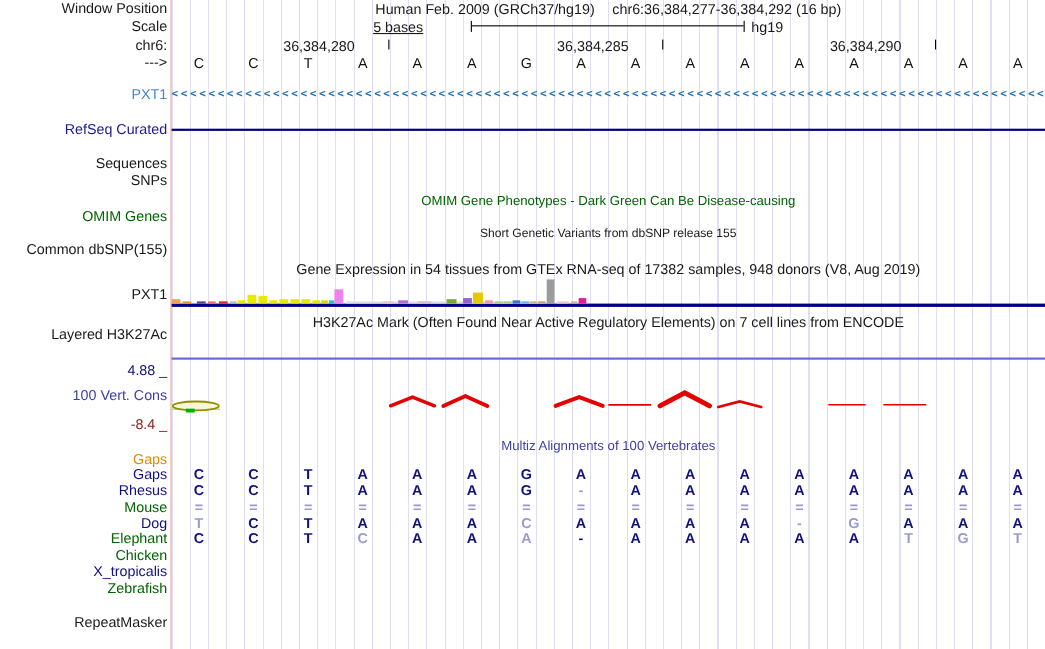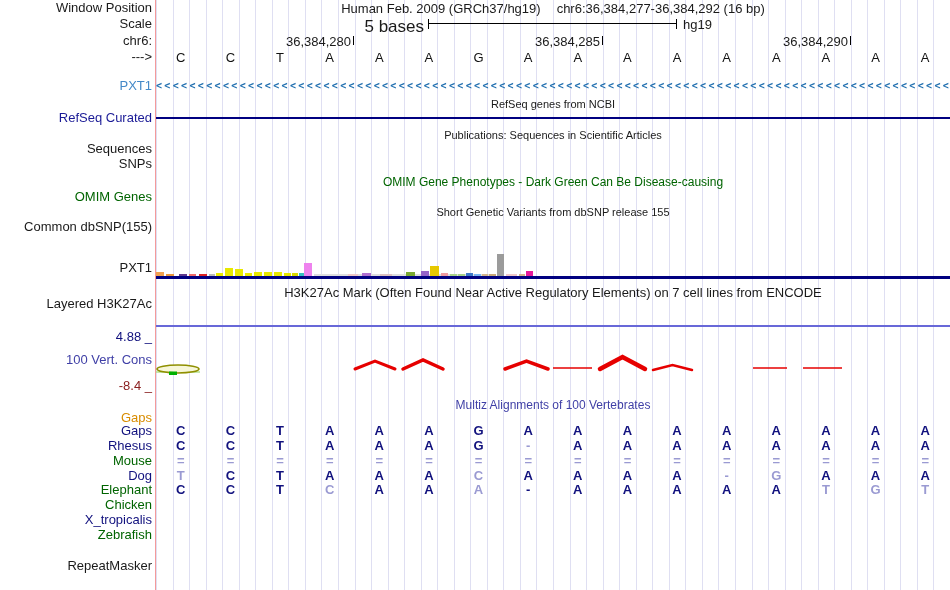--- a/index.html
+++ b/index.html
@@ -13,25 +13,25 @@
   .glabel{position:absolute;left:0;width:152px;text-align:right;font-size:13px;line-height:14px;white-space:nowrap;}
   
   .ctitle{position:absolute;left:156px;width:794px;text-align:center;white-space:nowrap;}
   .f11{font-size:11px;} .f12{font-size:12px;} .f13{font-size:13px;}
   .green{color:var(--c-green);} .blue{color:var(--c-blue);} .navy{color:var(--c-dark);} .darkred{color:var(--c-darkred);}
   .genelabel{color:var(--c-gene);}
   .refseqlabel{color:var(--c-refseq);}
   
   .toptitle{top:1px;font-size:13px;}
   .toptitle span{margin:0 8px;}
-  .scale-text{position:absolute;left:300px;top:17px;width:124px;text-align:right;font-size:17px;}
+  .scale-text{position:absolute;left:300px;top:17px;width:124px;text-align:center;font-size:13px;text-decoration:underline;}
   .bracket{position:absolute;left:428px;top:19px;width:247px;height:10px;border-left:1px solid #000;border-right:1px solid #000;}
   .bracket i{position:absolute;left:0;right:0;top:4px;border-top:1px solid #000;display:block;}
   .hg19{position:absolute;left:683px;top:17px;font-size:13px;}
-  .rmark{position:absolute;width:122px;text-align:right;top:34px;font-size:13px;}
+  .rmark{position:absolute;width:122px;text-align:center;top:34px;font-size:13px;}
   .rtick{position:absolute;top:36px;width:1px;height:9px;background:#000;}
   .base{position:absolute;top:50px;transform:translateX(-50%);font-size:13px;color:#111;}
   .chevrons{position:absolute;left:156px;top:79px;width:794px;height:14px;overflow:hidden;white-space:nowrap;
     color:var(--c-chev);font-family:"DejaVu Sans Mono",monospace;font-size:10px;font-weight:bold;letter-spacing:2.35px;line-height:14px;}
   .hline{position:absolute;left:156px;width:794px;}
   .refseq-line{top:117px;height:2px;background:var(--c-navy);}
   .gtex-base{top:276px;height:3px;background:var(--c-navy);}
   .h3k-line{top:325px;height:2px;background:var(--c-h3k);}
   .gtexbar{position:absolute;}
   .acell{position:absolute;transform:translateX(-50%);font-size:13px;font-weight:bold;color:var(--c-dark);line-height:14px;}
@@ -58,34 +58,33 @@
 
   <div class="glabel" style="top:34px">chr6:</div>
   <div id="ruler"></div>
 
   <div class="glabel" style="top:50px">---&gt;</div>
   <div id="seq-row"></div>
 
   <div class="glabel genelabel" style="top:79px">PXT1</div>
   <div class="chevrons" id="gene-chevrons">&lt;&lt;&lt;&lt;&lt;&lt;&lt;&lt;&lt;&lt;&lt;&lt;&lt;&lt;&lt;&lt;&lt;&lt;&lt;&lt;&lt;&lt;&lt;&lt;&lt;&lt;&lt;&lt;&lt;&lt;&lt;&lt;&lt;&lt;&lt;&lt;&lt;&lt;&lt;&lt;&lt;&lt;&lt;&lt;&lt;&lt;&lt;&lt;&lt;&lt;&lt;&lt;&lt;&lt;&lt;&lt;&lt;&lt;&lt;&lt;&lt;&lt;&lt;&lt;&lt;&lt;&lt;&lt;&lt;&lt;&lt;&lt;&lt;&lt;&lt;&lt;&lt;&lt;&lt;&lt;&lt;&lt;&lt;&lt;&lt;&lt;&lt;&lt;&lt;&lt;&lt;&lt;&lt;&lt;&lt;</div>
 
-  <div class="ctitle f11" style="top:98px">RefSeq genes from NCBI</div>
   <div class="glabel refseqlabel" style="top:111px">RefSeq Curated</div>
   <div class="hline refseq-line"></div>
 
-  <div class="ctitle f11" style="top:129px">Publications: Sequences in Scientific Articles</div>
   <div class="glabel" style="top:142px">Sequences</div>
   <div class="glabel" style="top:157px">SNPs</div>
 
   <div class="ctitle f12 green" style="top:175px">OMIM Gene Phenotypes - Dark Green Can Be Disease-causing</div>
   <div class="glabel green" style="top:190px">OMIM Genes</div>
 
   <div class="ctitle f11" style="top:206px">Short Genetic Variants from dbSNP release 155</div>
   <div class="glabel" style="top:220px">Common dbSNP(155)</div>
 
+  <div class="ctitle f13" style="top:237px">Gene Expression in 54 tissues from GTEx RNA-seq of 17382 samples, 948 donors (V8, Aug 2019)</div>
   <div class="glabel" style="top:261px">PXT1</div>
   <div id="gtex-bars"></div>
   <div class="hline gtex-base"></div>
 
   <div class="ctitle f13" style="top:285px">H3K27Ac Mark (Often Found Near Active Regulatory Elements) on 7 cell lines from ENCODE</div>
   <div class="glabel" style="top:297px">Layered H3K27Ac</div>
   <div class="hline h3k-line"></div>
 
   <div class="glabel navy" style="top:330px">4.88 _</div>
   <div class="glabel blue" style="top:353px">100 Vert. Cons</div>

